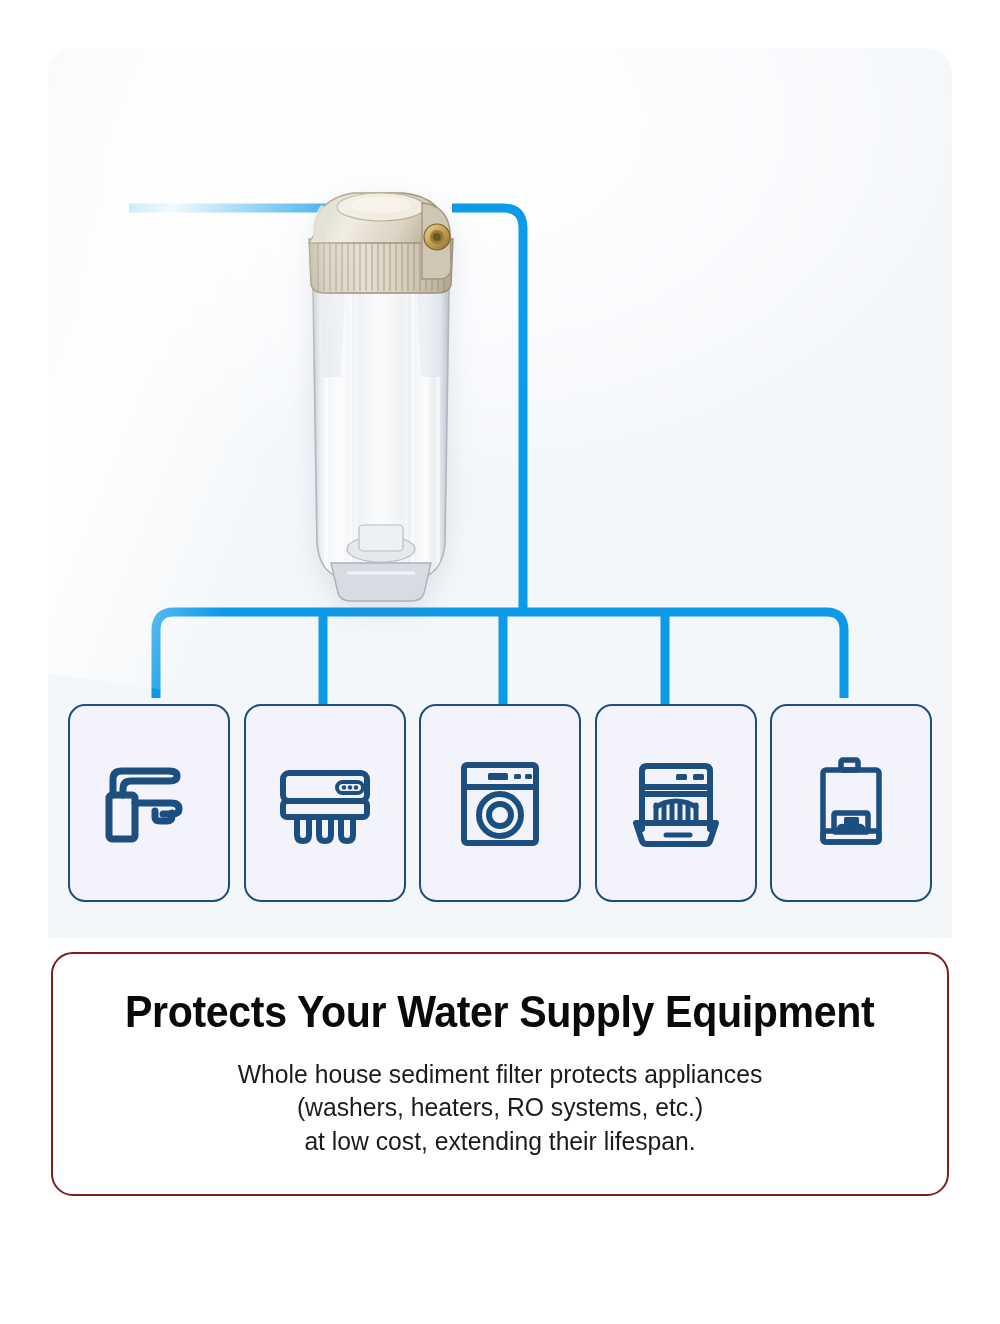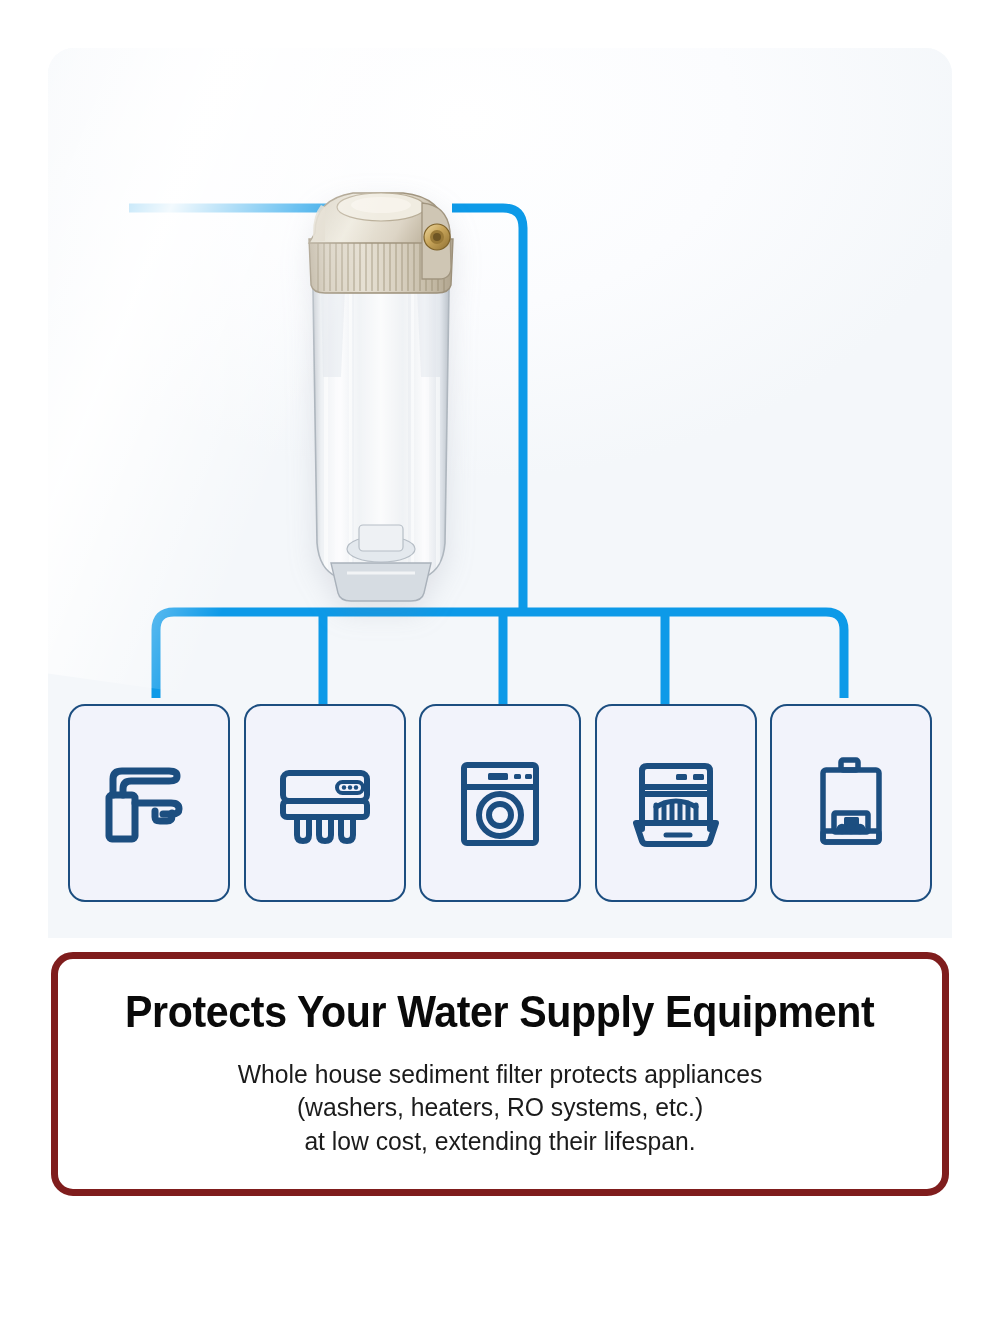--- a/index.html
+++ b/index.html
@@ -54,21 +54,21 @@
     border-radius:17px;
     display:flex;align-items:center;justify-content:center;
   }
   .card svg{display:block;}
 
   
   .textcard{
     position:absolute;left:51px;top:952px;width:898px;height:244px;
     box-sizing:border-box;
     background:#ffffff;
-    border:7px solid #7f1d1d;
+    border:2px solid #7f1d1d;
     border-radius:22px;
     display:flex;flex-direction:column;align-items:center;justify-content:center;
   }
   .headline{
     font-family:"Liberation Sans Narrow","Liberation Sans",sans-serif;
     font-weight:700;
     font-size:44px;
     line-height:1.06;
     letter-spacing:-0.4px;
     color:#0a0a0a;

